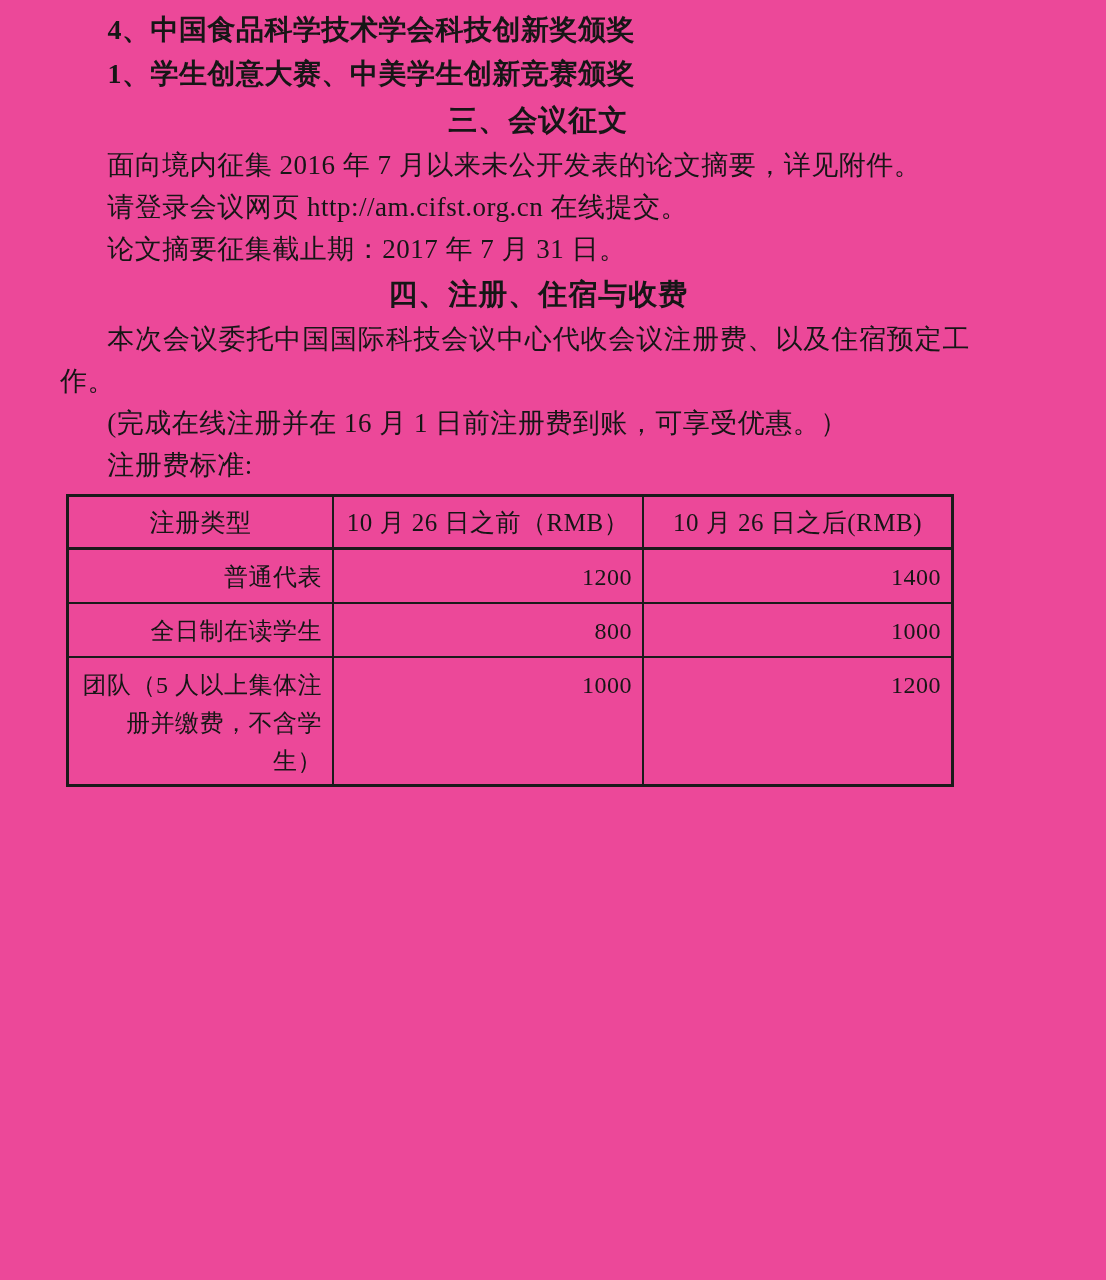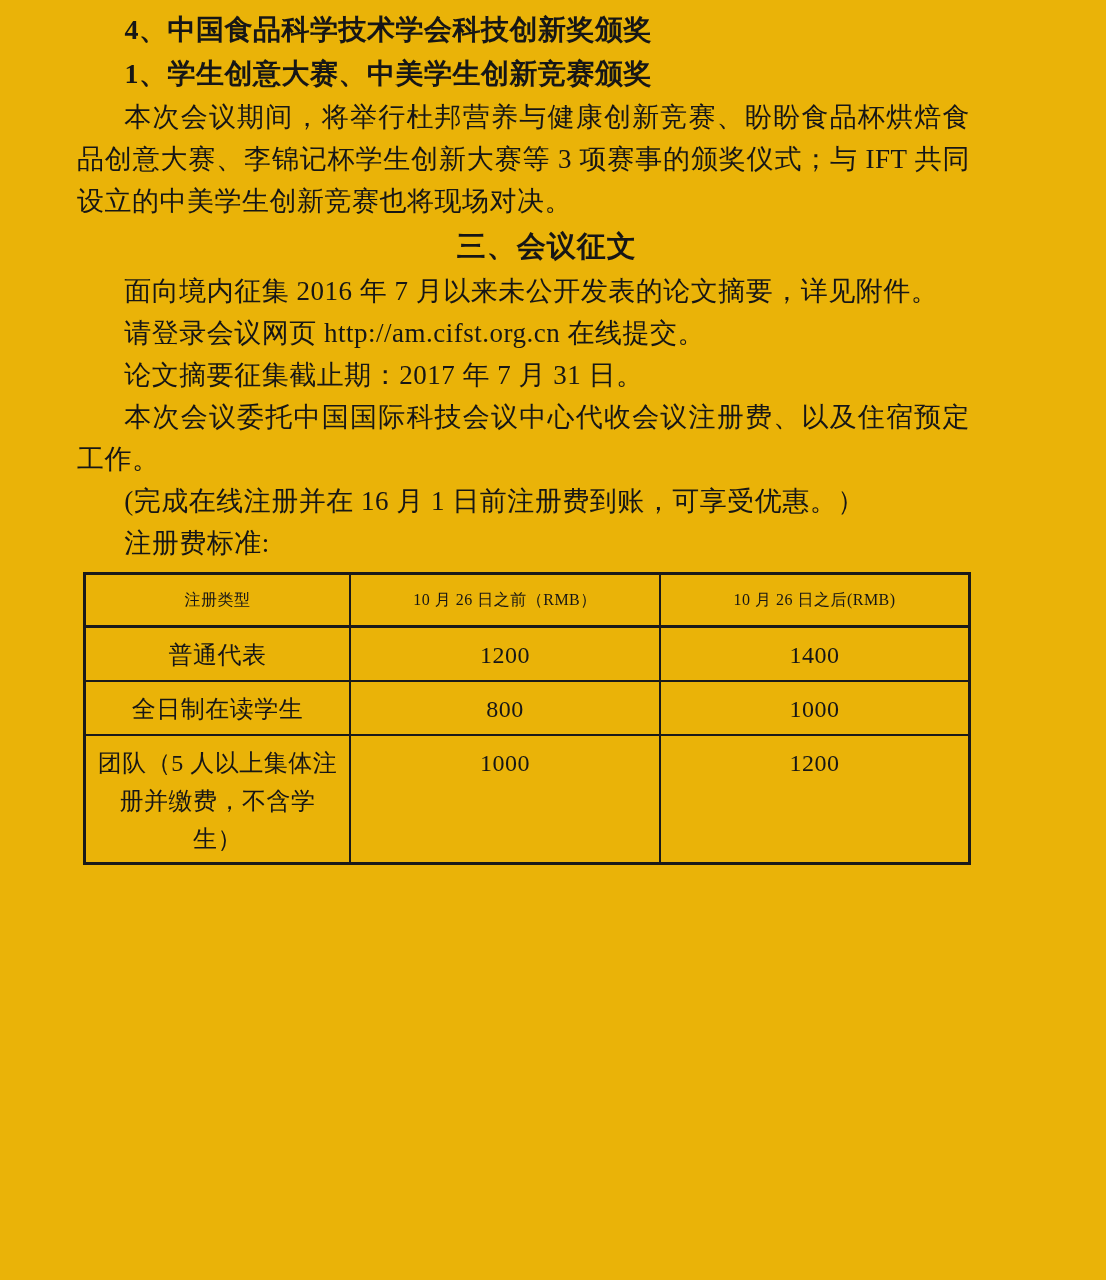--- a/index.html
+++ b/index.html
@@ -11,22 +11,22 @@
     width: 1106px;
     height: 1280px;
     overflow: hidden;
     color: #161616;
     font-family: "Liberation Serif", "DejaVu Serif", serif;
   }
   .page {
     box-sizing: border-box;
     width: 1106px;
     height: 1280px;
-    padding: 8px 136px 0 77px;
-    background: #eab308;
+    padding: 8px 136px 0 60px;
+    background: #ec4899;
   }
   
   .para {
     margin: 0;
     font-size: 27px;
     line-height: 42px;
     text-align: justify;
     text-indent: 1.75em;
     letter-spacing: 0.5px;
   }
@@ -59,51 +59,51 @@
     font-size: 24px;
   }
   .fee-table th, .fee-table td {
     border: 2px solid #1a1a1a;
     padding: 4px 10px;
     font-weight: normal;
     letter-spacing: 0.5px;
   }
   .fee-table thead th {
     height: 42px;
-    font-size: 16px;
+    font-size: 25px;
     border-bottom-width: 3px;
   }
   .fee-table { border: 3px solid #1a1a1a; }
   .fee-table td {
-    text-align: center;
+    text-align: right;
     vertical-align: top;
     height: 40px;
     line-height: 38px;
     padding-top: 8px;
   }
   .fee-table tr.tall td { height: 82px; }
   .col-type  { width: 243px; }
   .col-before{ width: 288px; }
   .col-after { width: 287px; }
 </style>
 </head>
 <body>
 
 <div class="page">
 
   <h3 class="num-heading">4、中国食品科学技术学会科技创新奖颁奖</h3>
 
   <h3 class="num-heading">1、学生创意大赛、中美学生创新竞赛颁奖</h3>
-  <p class="para">本次会议期间，将举行杜邦营养与健康创新竞赛、盼盼食品杯烘焙食品创意大赛、李锦记杯学生创新大赛等 3 项赛事的颁奖仪式；与 IFT 共同设立的中美学生创新竞赛也将现场对决。</p>
 
   <h2 class="sec-heading">三、会议征文</h2>
   <p class="para">面向境内征集 2016 年 7 月以来未公开发表的论文摘要，详见附件。</p>
   <p class="para">请登录会议网页 http://am.cifst.org.cn 在线提交。</p>
   <p class="para">论文摘要征集截止期：2017 年 7 月 31 日。</p>
 
+  <h2 class="sec-heading">四、注册、住宿与收费</h2>
   <p class="para">本次会议委托中国国际科技会议中心代收会议注册费、以及住宿预定工作。</p>
 
   <p class="para">(完成在线注册并在 16 月 1 日前注册费到账，可享受优惠。）</p>
   <p class="para">注册费标准:</p>
 
   <table class="fee-table">
     <thead>
       <tr>
         <th class="col-type">注册类型</th>
         <th class="col-before">10 月 26 日之前（RMB）</th>

